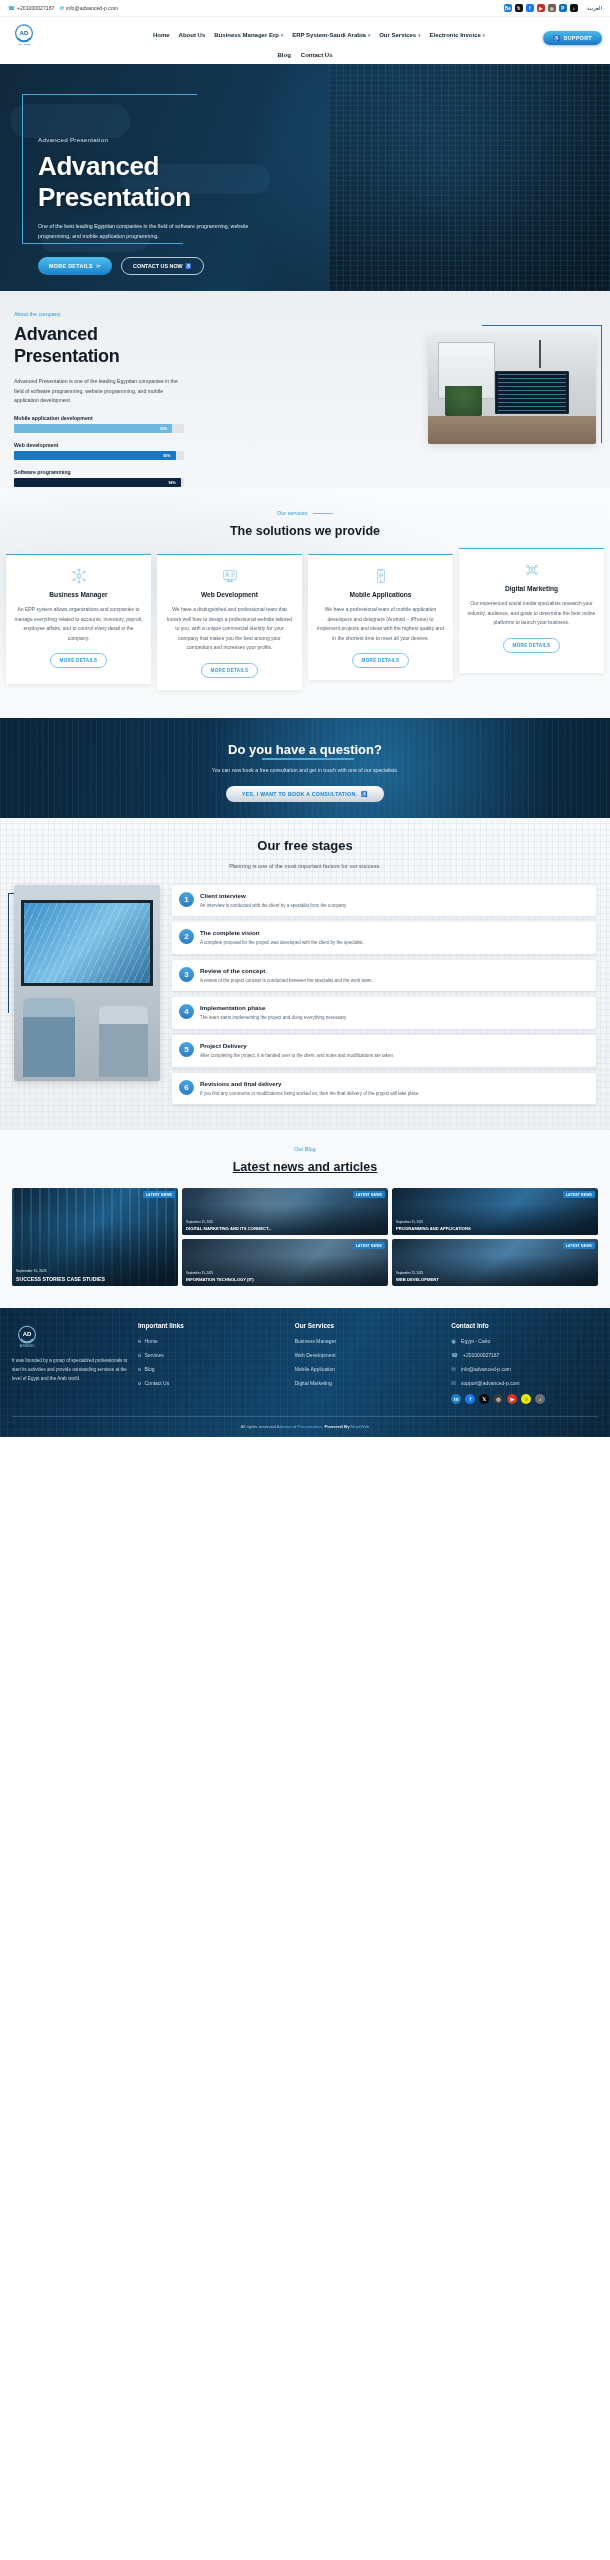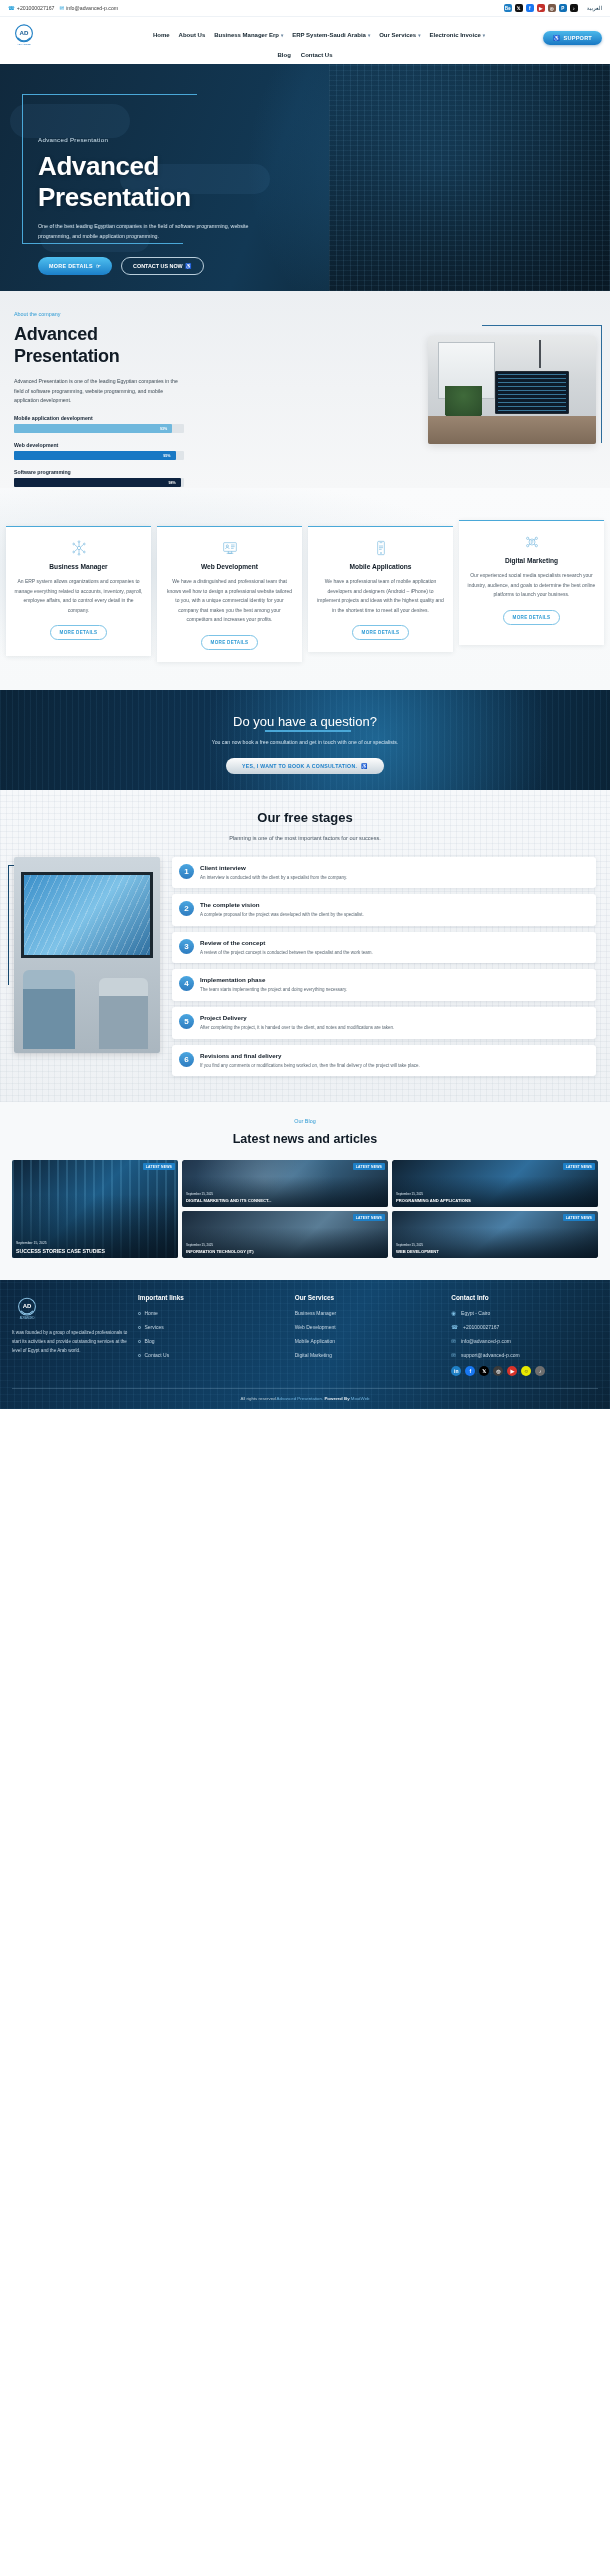--- a/index.html
+++ b/index.html
@@ -192,21 +192,21 @@
   
   .cta { position:relative; height: 100px; overflow:hidden; }
   .cta-bg { position:absolute; inset:0;
     background:
       radial-gradient(circle at 62% 50%, rgba(50,160,220,.45), transparent 45%),
       linear-gradient(100deg,#0b2438,#10395c 55%,#0a2336);
   }
   .cta-bg:after{ content:""; position:absolute; inset:0;
     background: repeating-linear-gradient(90deg, rgba(110,190,235,.07) 0 1px, transparent 1px 6px); }
   .cta-inner { position:relative; text-align:center; padding-top: 22px; }
-  .cta-title { color:#fff; font-size:13px; font-weight:400; display:inline-block; position:relative; }
+  .cta-title { color:#fff; font-size:13px; font-weight:700; display:inline-block; position:relative; }
   .cta-title:after{ content:""; position:absolute; left:22%; right:18%; bottom:-3px; height:1.5px; background:#4aa8d8; }
   .cta-sub { color:#cfe2ef; font-size:5.2px; margin-top:9px; }
   .cta-btn {
     display:inline-flex; align-items:center; gap:4px; margin-top:13px;
     background: linear-gradient(180deg,#fdfdfd,#c9d4dc);
     color:#1b7fc9; font-size:5.2px; font-weight:700; letter-spacing:.3px;
     padding: 5px 16px; border-radius: 12px;
   }
   
   .stages { position:relative; background:#f4f6f8; padding: 20px 0 26px 0; overflow:hidden; }
@@ -243,21 +243,21 @@
   .step-num {
     flex:0 0 15px; width:15px; height:15px; border-radius:50%;
     background: linear-gradient(180deg,#4aa6e0,#2e7cc0);
     color:#fff; font-size:8px; font-weight:700; display:flex; align-items:center; justify-content:center;
   }
   .step-title { font-size:6.2px; font-weight:700; color:#101b26; }
   .step-desc { font-size:4.5px; line-height:1.7; color:#5a6772; margin-top:3px; }
   
   .blog { position:relative; background:#f7f9fa; padding: 16px 0 22px 0; }
   .blog-eyebrow { text-align:center; font-size:5.4px; color:#2f9bd4; }
-  .blog-title { text-align:center; font-size:12.5px; font-weight:700; color:#101b26; margin-top:8px; }
+  .blog-title { text-align:center; font-size:12.5px; font-weight:700; color:#101b26; margin-top:8px;text-decoration:underline; }
   .posts { display:flex; gap:4px; padding: 14px 12px 0 12px; align-items:stretch; }
   .post { position:relative; border-radius:2px; overflow:hidden; height:98px; }
   .post.big { flex: 0 0 166px; }
   .post.col { flex:1; display:flex; flex-direction:column; gap:4px; height:98px; }
   .post-card { position:relative; border-radius:2px; overflow:hidden; flex:1; }
   .pimg { position:absolute; inset:0; }
   .pimg.a { background: linear-gradient(135deg,#0e2438,#1d5b86 45%,#0c1f30); }
   .pimg.a:after{ content:""; position:absolute; inset:0;
     background: repeating-linear-gradient(90deg, rgba(120,200,240,.18) 0 2px, transparent 2px 9px); }
   .pimg.b { background: linear-gradient(135deg,#20344a,#3d6c8e 50%,#16293a); }
@@ -446,20 +446,27 @@
       <div class="win"></div>
       <div class="lamp"></div>
       <div class="plant"></div>
       <div class="desk"></div>
       <div class="mon"></div>
     </div>
   </div>
 </section>
 
 <section class="services">
+  <div class="sec-head">
+    <div class="sec-eyebrow">
+      <span>Our services</span>
+      <span class="dash"></span>
+    </div>
+    <div class="sec-title">The solutions we provide</div>
+  </div>
   <div class="cards">
 
     <div class="card tall">
       <div class="card-ico">
         <svg viewBox="0 0 48 48">
             <g fill="none" stroke="#58a9d8" stroke-width="1.6">
           <circle cx="24" cy="24" r="5"></circle>
               <circle cx="8" cy="12" r="2.6"></circle>
               <circle cx="40" cy="12" r="2.6"></circle>
           <circle cx="8" cy="36" r="2.6"></circle>

